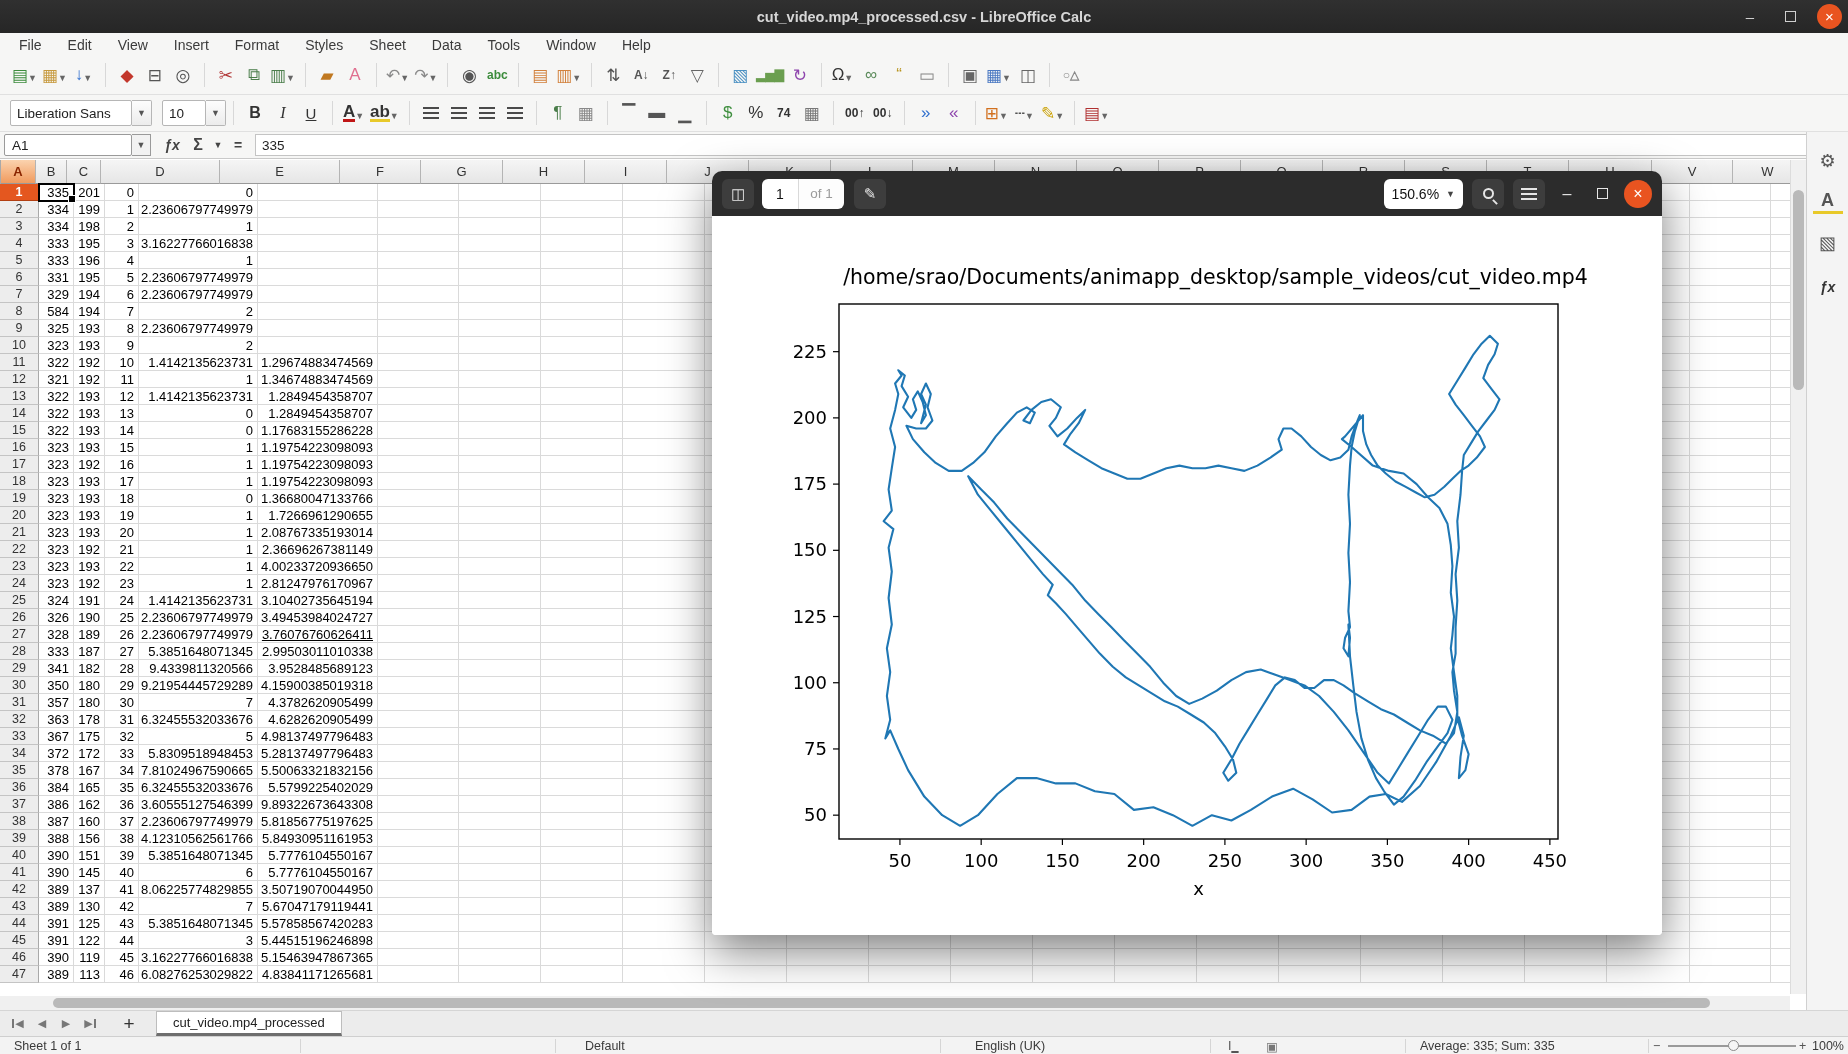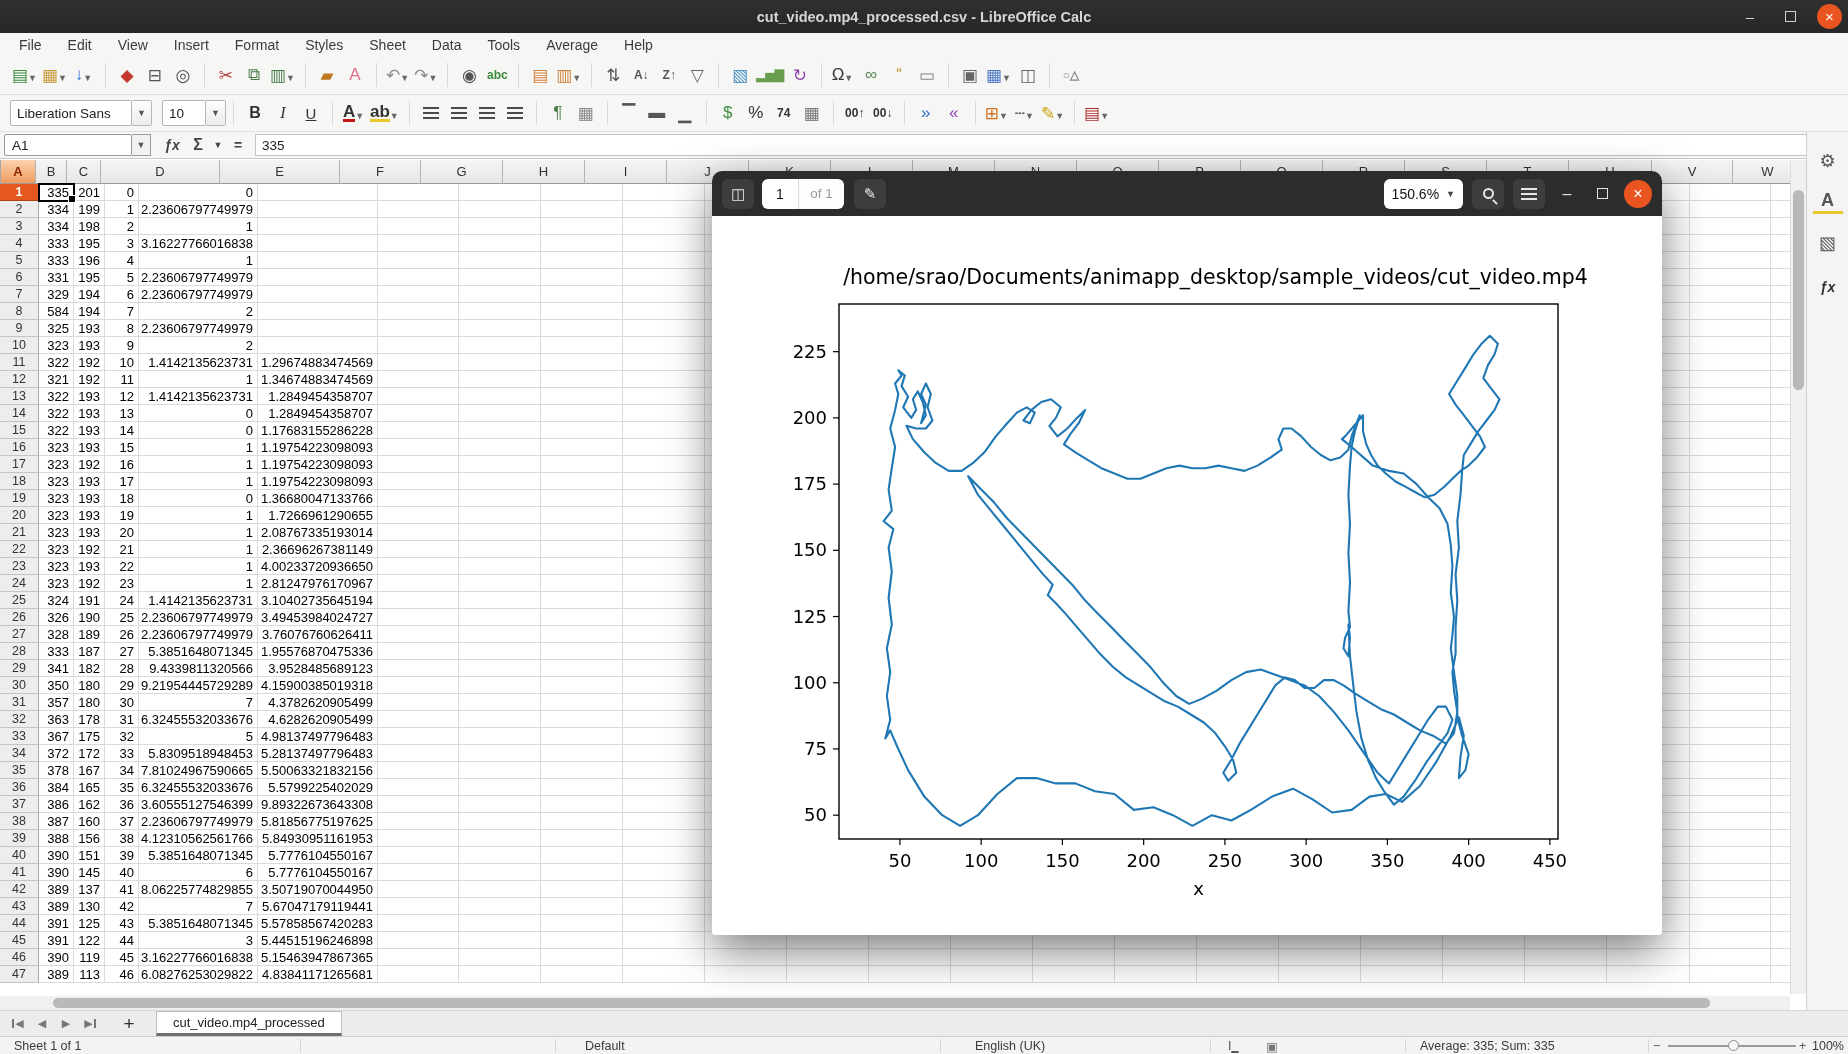--- a/index.html
+++ b/index.html
@@ -103,21 +103,21 @@
 <div class="menubar" id="menubar">
     <div class="menu-item">File</div>
     <div class="menu-item">Edit</div>
     <div class="menu-item">View</div>
     <div class="menu-item">Insert</div>
     <div class="menu-item">Format</div>
     <div class="menu-item">Styles</div>
     <div class="menu-item">Sheet</div>
     <div class="menu-item">Data</div>
     <div class="menu-item">Tools</div>
-    <div class="menu-item">Average</div>
+    <div class="menu-item">Window</div>
     <div class="menu-item">Help</div>
   </div>
 <div class="toolbar" id="toolbar1">
     <div class="tb-btn">
       <span style="color: rgb(60, 140, 60);">▤</span>
       <span class="dd">▼</span>
     </div>
     <div class="tb-btn">
       <span style="color: rgb(199, 154, 62);">▦</span>
       <span class="dd">▼</span>
@@ -1051,21 +1051,21 @@
       <div class="cell" style="width: 83px;"></div>
       <div class="cell" style="width: 81px;"></div>
       <div class="cell" style="width: 70px;"></div>
     </div>
     <div class="g-row">
       <div class="rh">27</div>
       <div class="cell" style="width: 35px;">328</div>
       <div class="cell" style="width: 31px;">189</div>
       <div class="cell" style="width: 34px;">26</div>
       <div class="cell" style="width: 119px;">2.23606797749979</div>
-      <div class="cell" style="width: 120px;">3.76076760626411</div>
+      <div class="cell" style="width: 120px; text-decoration: underline;">3.76076760626411</div>
       <div class="cell" style="width: 81px;"></div>
       <div class="cell" style="width: 82px;"></div>
       <div class="cell" style="width: 82px;"></div>
       <div class="cell" style="width: 82px;"></div>
       <div class="cell" style="width: 82px;"></div>
       <div class="cell" style="width: 82px;"></div>
       <div class="cell" style="width: 82px;"></div>
       <div class="cell" style="width: 82px;"></div>
       <div class="cell" style="width: 82px;"></div>
       <div class="cell" style="width: 82px;"></div>
@@ -1077,21 +1077,21 @@
       <div class="cell" style="width: 83px;"></div>
       <div class="cell" style="width: 81px;"></div>
       <div class="cell" style="width: 70px;"></div>
     </div>
     <div class="g-row">
       <div class="rh">28</div>
       <div class="cell" style="width: 35px;">333</div>
       <div class="cell" style="width: 31px;">187</div>
       <div class="cell" style="width: 34px;">27</div>
       <div class="cell" style="width: 119px;">5.3851648071345</div>
-      <div class="cell" style="width: 120px;">1.95576870475336</div>
+      <div class="cell" style="width: 120px;">2.99503011010338</div>
       <div class="cell" style="width: 81px;"></div>
       <div class="cell" style="width: 82px;"></div>
       <div class="cell" style="width: 82px;"></div>
       <div class="cell" style="width: 82px;"></div>
       <div class="cell" style="width: 82px;"></div>
       <div class="cell" style="width: 82px;"></div>
       <div class="cell" style="width: 82px;"></div>
       <div class="cell" style="width: 82px;"></div>
       <div class="cell" style="width: 82px;"></div>
       <div class="cell" style="width: 82px;"></div>

